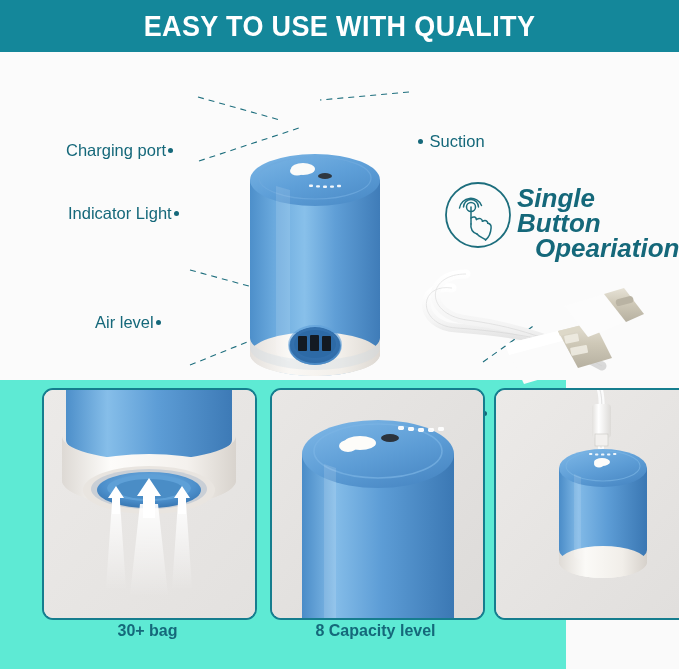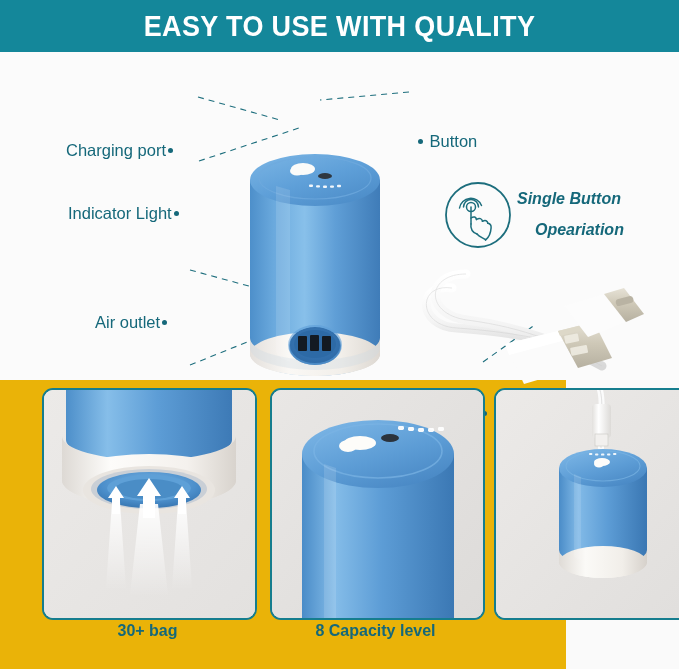--- a/index.html
+++ b/index.html
@@ -4,21 +4,21 @@
 <title>Product Infographic</title>
 <style>
   html,body{margin:0;padding:0;}
   body{
     width:679px;height:669px;
     background:#fafafa;
     font-family:"Liberation Sans", sans-serif;
     overflow:hidden;
     position:relative;
   }
-  .page{position:relative;width:566px;height:669px;background:#eab308;}
+  .page{position:relative;width:566px;height:669px;background:#5eead4;}
 
   
   .banner{
     position:absolute;left:0;top:0;width:679px;height:52px;
     background:#14879a;
     display:flex;align-items:center;justify-content:center;
   }
   .banner-title{
     color:#ffffff;
     font-size:29px;
@@ -53,25 +53,25 @@
   .lbl-typec{left:576px;top:357px;}
 
   
   .leader{position:absolute;pointer-events:none;}
 
   
   .sbo{position:absolute;left:443px;top:128px;width:230px;height:72px;}
   .sbo-icon{position:absolute;left:0;top:0;width:70px;height:70px;}
   .sbo-text{
     position:absolute;left:74px;top:6px;
-    color:#15687a;font-size:16px;font-weight:bold;font-style:italic;
+    color:#15687a;font-size:26px;font-weight:bold;font-style:italic;
     line-height:25px;text-align:left;
     font-family:"Liberation Sans", sans-serif;
   }
-  .sbo-text .l2{display:block;padding-left:18px;margin-top:6px;}
+  .sbo-text .l2{display:block;padding-left:18px;}
 
   
   .device{position:absolute;left:236px;top:88px;width:158px;height:258px;}
 
   
   .cable{position:absolute;left:412px;top:196px;width:235px;height:155px;}
 
   
   .panels{position:absolute;left:0;top:388px;width:679px;height:281px;margin-left:32px;}
   .panel{
@@ -127,29 +127,29 @@
 
     <div class="callout lbl-charging">
       <span>Charging port</span><span class="dot"></span>
     </div>
 
     <div class="callout lbl-indicator">
       <span>Indicator Light</span><span class="dot"></span>
     </div>
 
     <div class="callout lbl-airoutlet">
-      <span>Air outlet</span><span class="dot"></span>
+      <span>Air level</span><span class="dot"></span>
     </div>
 
     <div class="callout lbl-suction">
       <span>Suction port</span><span class="dot"></span>
     </div>
 
     <div class="callout lbl-switch">
-      <span class="dot"></span> <span>Button</span>
+      <span class="dot"></span> <span>Suction</span>
     </div>
 
     <div class="callout lbl-usb">
       <span>USB</span><span class="dot"></span>
     </div>
 
     <div class="callout lbl-typec">
       <span>Type-C</span>
     </div>
     <svg class="leader" style="left:583px;top:289px;" width="20" height="20">

